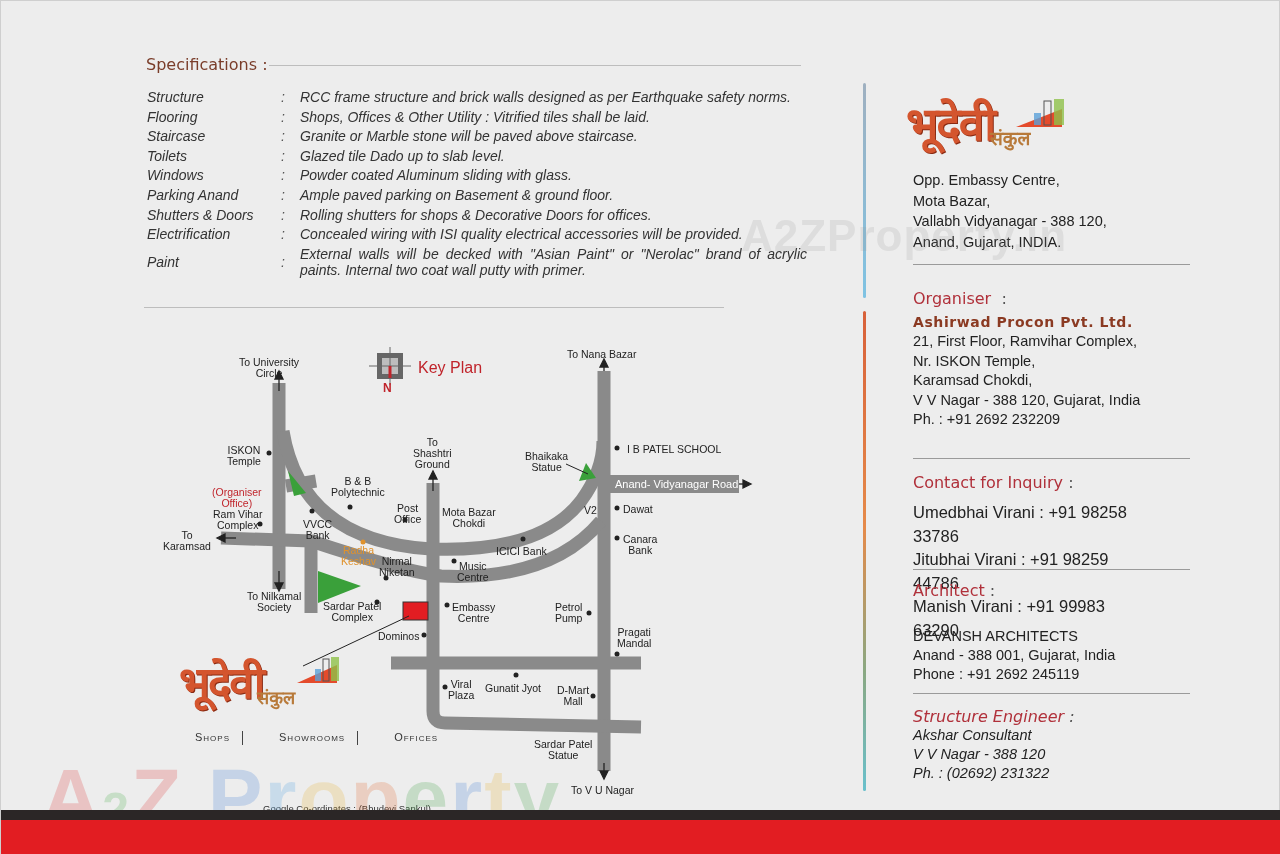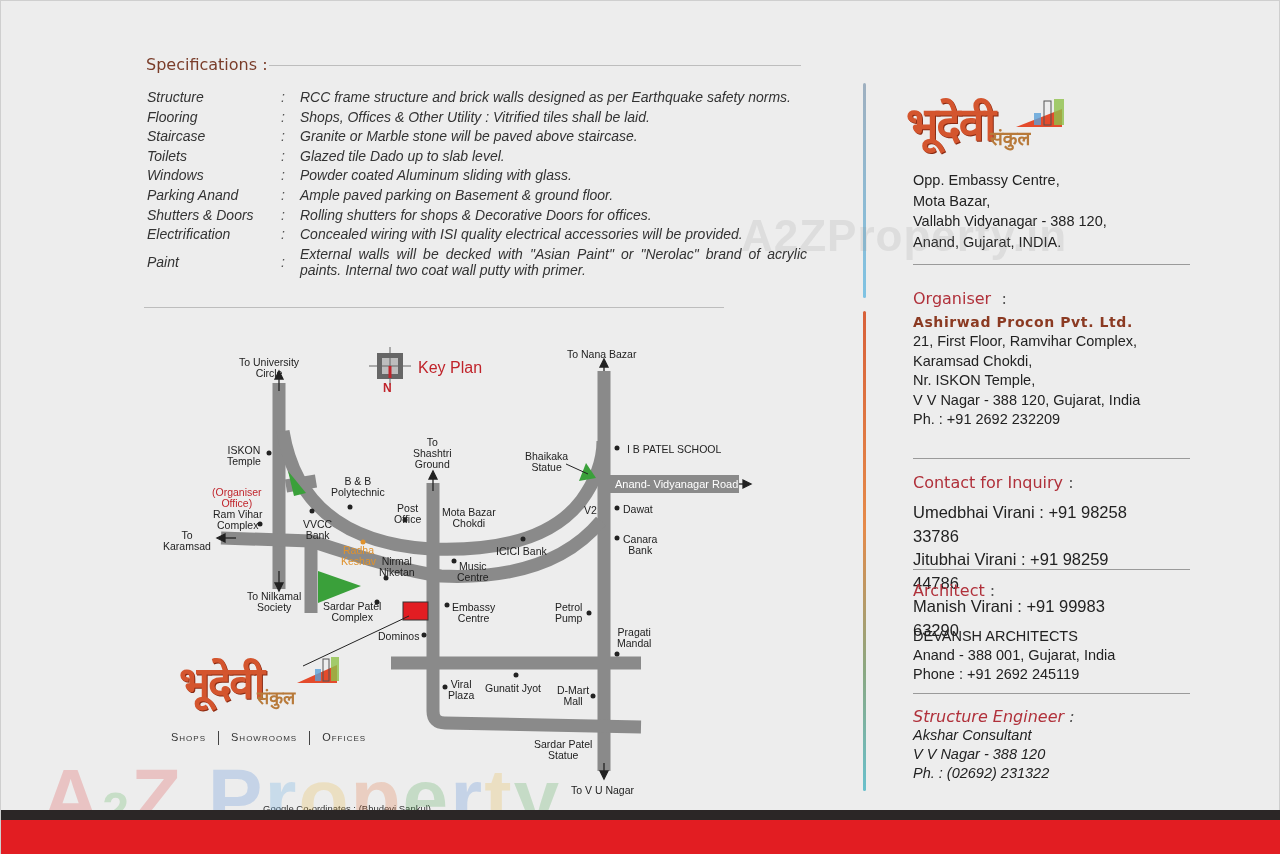--- a/index.html
+++ b/index.html
@@ -36,21 +36,21 @@
   .keyplan-label { position: absolute; left: 277px; top: 28px; font-size: 16px; color: #c0242b; }
   .north-label { position: absolute; left: 242px; top: 50px; font-size: 12px; font-weight: bold; color: #c0242b; }
 
   
   .logo { position: absolute; }
   .logo .big { font-family: "DejaVu Serif", serif; font-weight: bold; color: #d4552e; text-shadow: 1px 1px 0 #8a2a12; letter-spacing: -2px; }
   .logo .small { font-family: "DejaVu Serif", serif; font-weight: bold; color: #b87a3a; }
   .logo .bldg { position: absolute; }
 
   .tagline { position: absolute; left: 170px; top: 730px; font-size: 11px; letter-spacing: 1px; color: #333; font-variant: small-caps; display: flex; gap: 0; }
-  .tagline span { display: inline-block; }
+  .tagline span { display: inline-block; margin-left: 24px; }
   .tagline .sep { width: 1px; height: 14px; background: #444; margin: 0 12px; }
   .coords { position: absolute; left: 150px; top: 758px; width: 280px; text-align: right; font-size: 9.5px; color: #333; line-height: 12px; margin-top: 44px; }
 
   
   .vbar-top { position: absolute; left: 862px; top: 82px; width: 3px; height: 215px; background: linear-gradient(#9fb0c0, #7fc3e3); border-radius: 2px; }
   .vbar-bot { position: absolute; left: 862px; top: 310px; width: 3px; height: 480px; background: linear-gradient(#d8613a, #e58a4a 45%, #8aa882 75%, #69c0cc); border-radius: 2px; }
   .rc { position: absolute; left: 912px; width: 280px; }
   .rc-title { font-size: 16px; color: #b0303a; font-family: "DejaVu Sans", sans-serif; }
   .rc-title .colon { color: #555; }
   .rc-text { font-size: 14.5px; color: #222; line-height: 20.5px; }
@@ -306,22 +306,22 @@
     <div>Vallabh Vidyanagar - 388 120,</div>
     <div>Anand, Gujarat, INDIA.</div>
   </div>
   <div class="rc-rule" style="top:263px;"></div>
 
   <div class="rc" style="top:288px;">
     <div class="rc-title"><span>Organiser</span>&nbsp; <span class="colon">:</span></div>
     <div class="org-name">Ashirwad Procon Pvt. Ltd.</div>
     <div class="rc-text" style="font-size:14.5px;line-height:19.5px;">
       <div>21, First Floor, Ramvihar Complex,</div>
+      <div>Nr. ISKON Temple,</div>
       <div>Karamsad Chokdi,</div>
-      <div>Nr. ISKON Temple,</div>
       <div>V V Nagar - 388 120, Gujarat, India</div>
       <div>Ph. : +91 2692 232209</div>
     </div>
   </div>
   <div class="rc-rule" style="top:457px;"></div>
 
   <div class="rc" style="top:472px;">
     <div class="rc-title"><span>Contact for Inquiry</span> <span class="colon">:</span></div>
     <div style="margin-top:9px;">
       <div class="contact-line">Umedbhai Virani : +91 98258</div>

